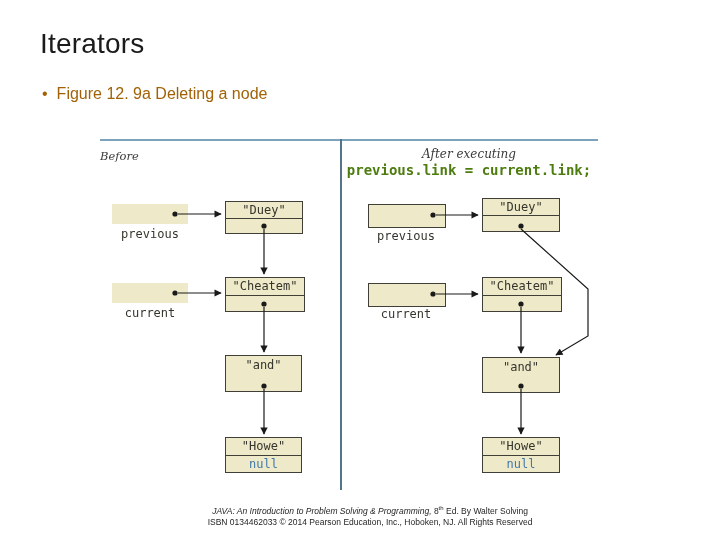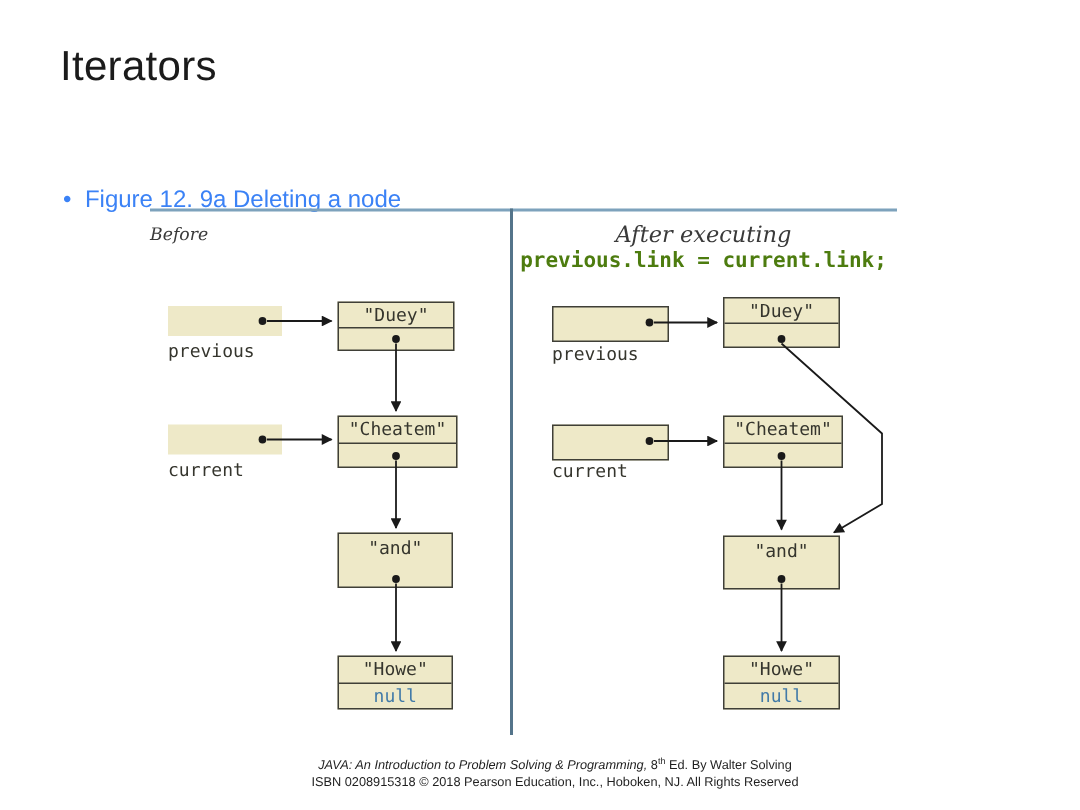--- a/index.html
+++ b/index.html
@@ -5,35 +5,35 @@
   :root{
     --node-fill:#eee9c8; --node-border:#3f3f37; --node-text:#35352d;
     --null-text:#417aa8; --top-rule:#7da2bc; --divider:#54748a; --arrow:#1a1a1a;
   }
   html,body{margin:0;padding:0;}
   body{width:720px;height:540px;background:#ffffff;overflow:hidden;
        font-family:"Liberation Sans",sans-serif;}
   .canvas{position:relative;width:720px;height:540px;}
   .abs{position:absolute;}
   .title{left:40px;top:28px;font-size:28px;color:#1b1b1b;letter-spacing:0.2px;}
-  .bullet{left:42px;top:85px;font-size:16px;color:#3b82f6;margin-top:40px;}
+  .bullet{left:42px;top:85px;font-size:16px;color:#a16207;}
   .bullet .bglyph{margin-right:9px;}
   
   .top-rule{left:100px;top:139px;width:498px;height:2px;background:var(--top-rule);}
   .divider{left:340px;top:139px;width:2px;height:351px;background:var(--divider);}
   .hdr-before{left:100px;top:149px;width:200px;text-align:left;
       font-family:"DejaVu Serif",serif;font-style:italic;font-size:11.5px;color:#3a3a3a;}
   .hdr-after{left:344px;top:147px;width:250px;text-align:center;color:#3a3a3a;}
-  .after-l1{font-family:"DejaVu Serif",serif;font-style:italic;font-size:15px;}
+  .after-l1{font-family:"DejaVu Serif",serif;font-style:italic;font-size:12px;}
   .after-l2{font-family:"DejaVu Sans Mono",monospace;font-size:14px;font-weight:700;
       color:#4d7c0f;margin-top:1px;white-space:nowrap;}
   .varbox{background:var(--node-fill);}
   .varbox.bordered{border:1px solid var(--node-border);}
   .varlabel{font-family:"DejaVu Sans Mono",monospace;font-size:12px;color:var(--node-text);
-      text-align:left;}
+      text-align:center;}
   .node{background:var(--node-fill);border:1px solid var(--node-border);
       font-family:"DejaVu Sans Mono",monospace;font-size:12px;color:var(--node-text);
       text-align:center;box-sizing:border-box;}
   .cell{overflow:hidden;white-space:nowrap;}
   .cell.t{border-bottom:1px solid var(--node-border);}
   .cell.noline{border-bottom:none;}
   .cell.nulltxt{color:var(--null-text);font-weight:400;}
   .overlay{left:0;top:0;width:720px;height:540px;pointer-events:none;}
   .overlay line,.overlay path.link{stroke:var(--arrow);stroke-width:1.2;fill:none;}
   .overlay circle{fill:var(--arrow);}
@@ -132,16 +132,16 @@
       <line x1="436" y1="215" x2="478" y2="215" marker-end="url(#ah)"></line>
       <line x1="436" y1="294" x2="478" y2="294" marker-end="url(#ah)"></line>
       <line x1="521" y1="307" x2="521" y2="353" marker-end="url(#ah)"></line>
       <line x1="521" y1="389" x2="521" y2="434" marker-end="url(#ah)"></line>
       <path class="link" d="M521,229 L588,289 L588,336 L556,355" marker-end="url(#ah)"></path>
     </svg>
   </div>
 
   <div class="abs footer">
     <div><span class="it">JAVA: An Introduction to Problem Solving &amp; Programming,</span><span> 8</span><sup>th</sup><span> Ed. By Walter Solving</span></div>
-    <div>ISBN 0208915318 © 2018 Pearson Education, Inc., Hoboken, NJ. All Rights Reserved</div>
+    <div>ISBN 0134462033 © 2014 Pearson Education, Inc., Hoboken, NJ. All Rights Reserved</div>
   </div>
 
 </div>
 
 </body></html>

